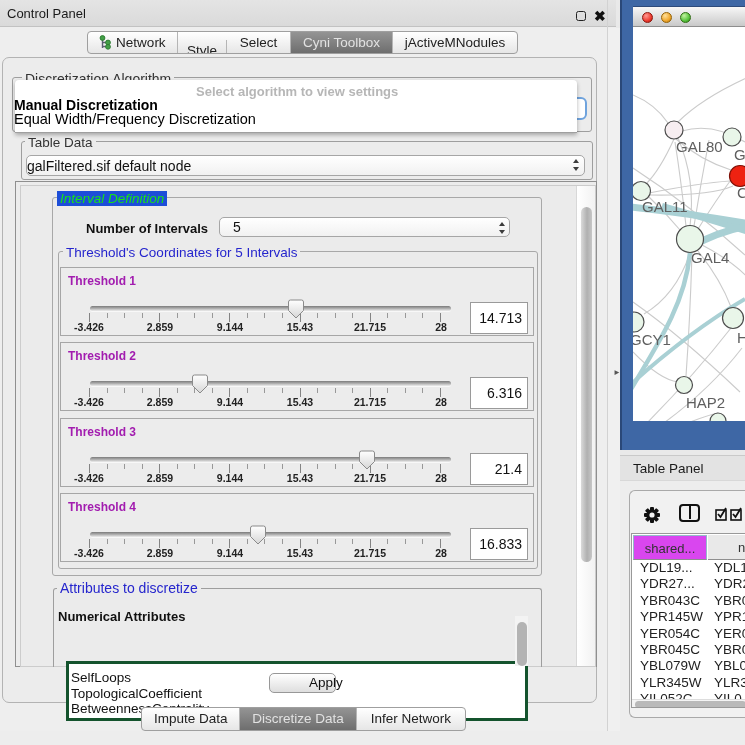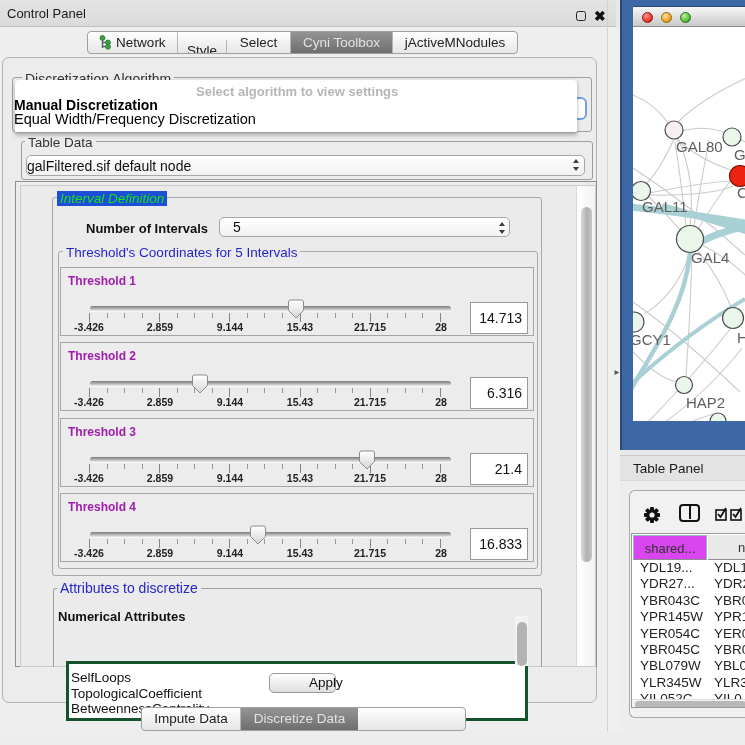--- a/index.html
+++ b/index.html
@@ -218,20 +218,21 @@
   <div>BetweennessCentrality</div>
 </div>
 <div class="abs" style="left:515px; top:616px; width:13px; height:50px; background:#f3f3f3;"></div>
 <div class="abs" style="left:517px; top:622px; width:10px; height:44px; background:#b3b3b3; border-radius:5px;"></div>
 
 <div class="abs" id="apply">Apply</div>
 
 <div class="abs tabbar" id="bottabs">
   <div class="seg" style="width:99px;">Impute Data</div>
   <div class="seg sel" style="width:117px;">Discretize Data</div>
+  <div class="seg" style="width:109px;">Infer Network</div>
 </div>
 
 
 <div class="abs" id="popup">
   <div class="abs" style="left:181px; top:4px; font-size:13px; font-weight:bold; color:#b6b6b6;">Select algorithm to view settings</div>
   <div class="abs" style="left:-1px; top:30.5px; font-size:14.5px; color:#000;">Equal Width/Frequency Discretization</div>
   <div class="abs" style="left:-1px; top:17px; font-size:14px; font-weight:bold; color:#000;">Manual Discretization</div>
 </div>
 
 

